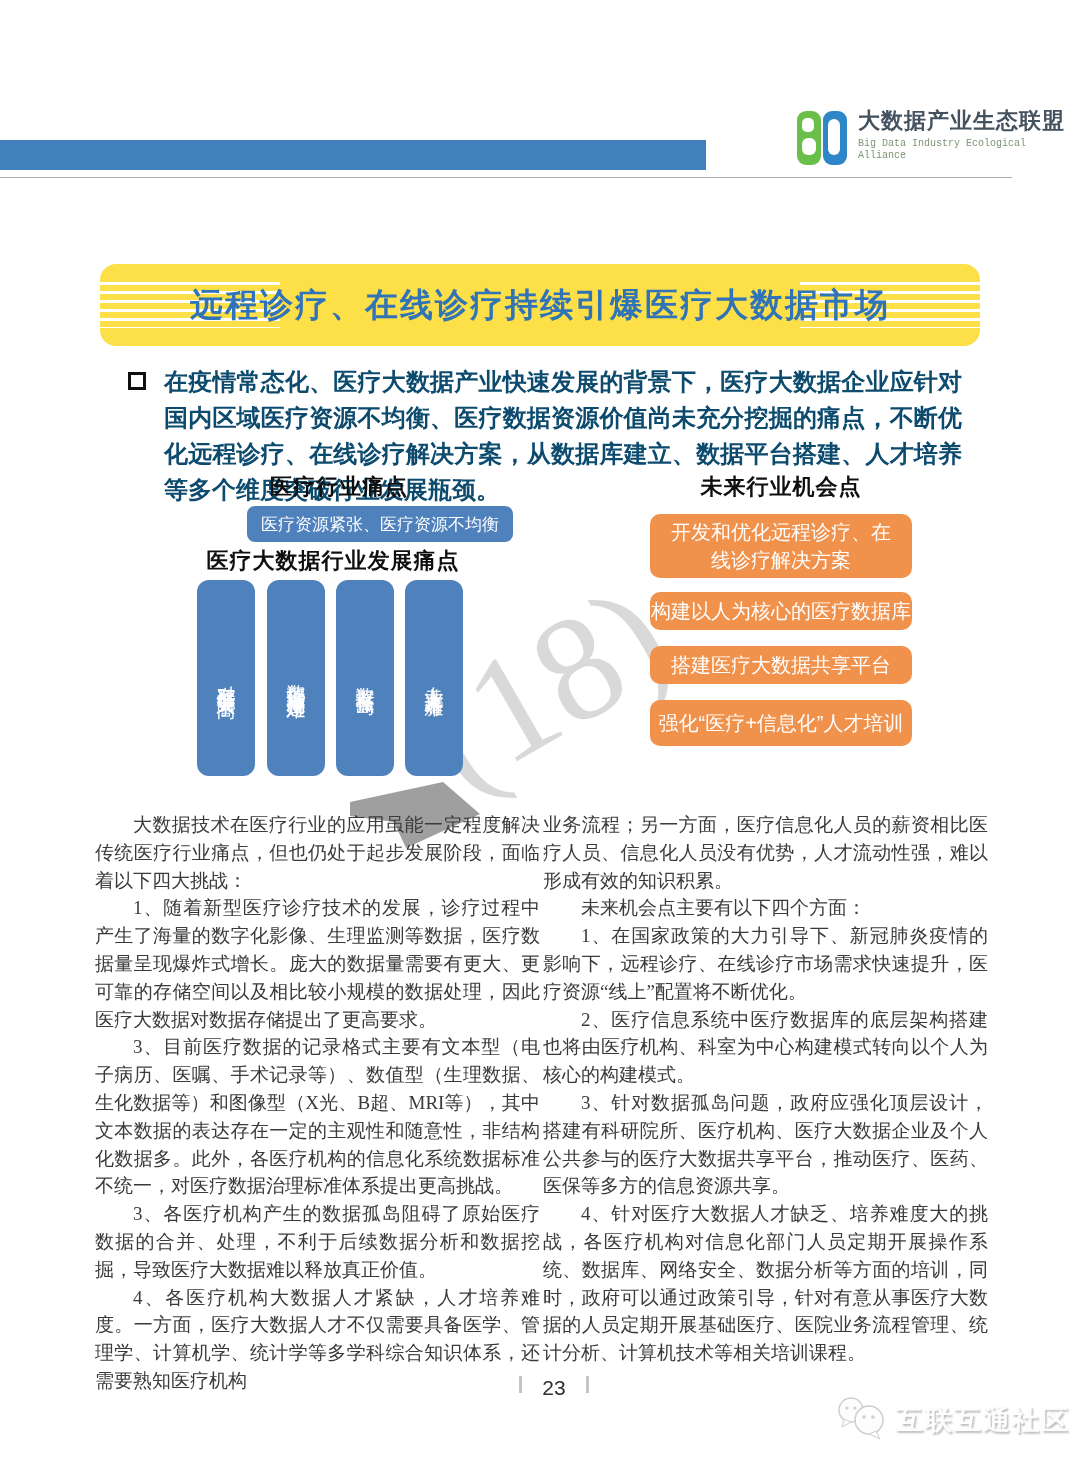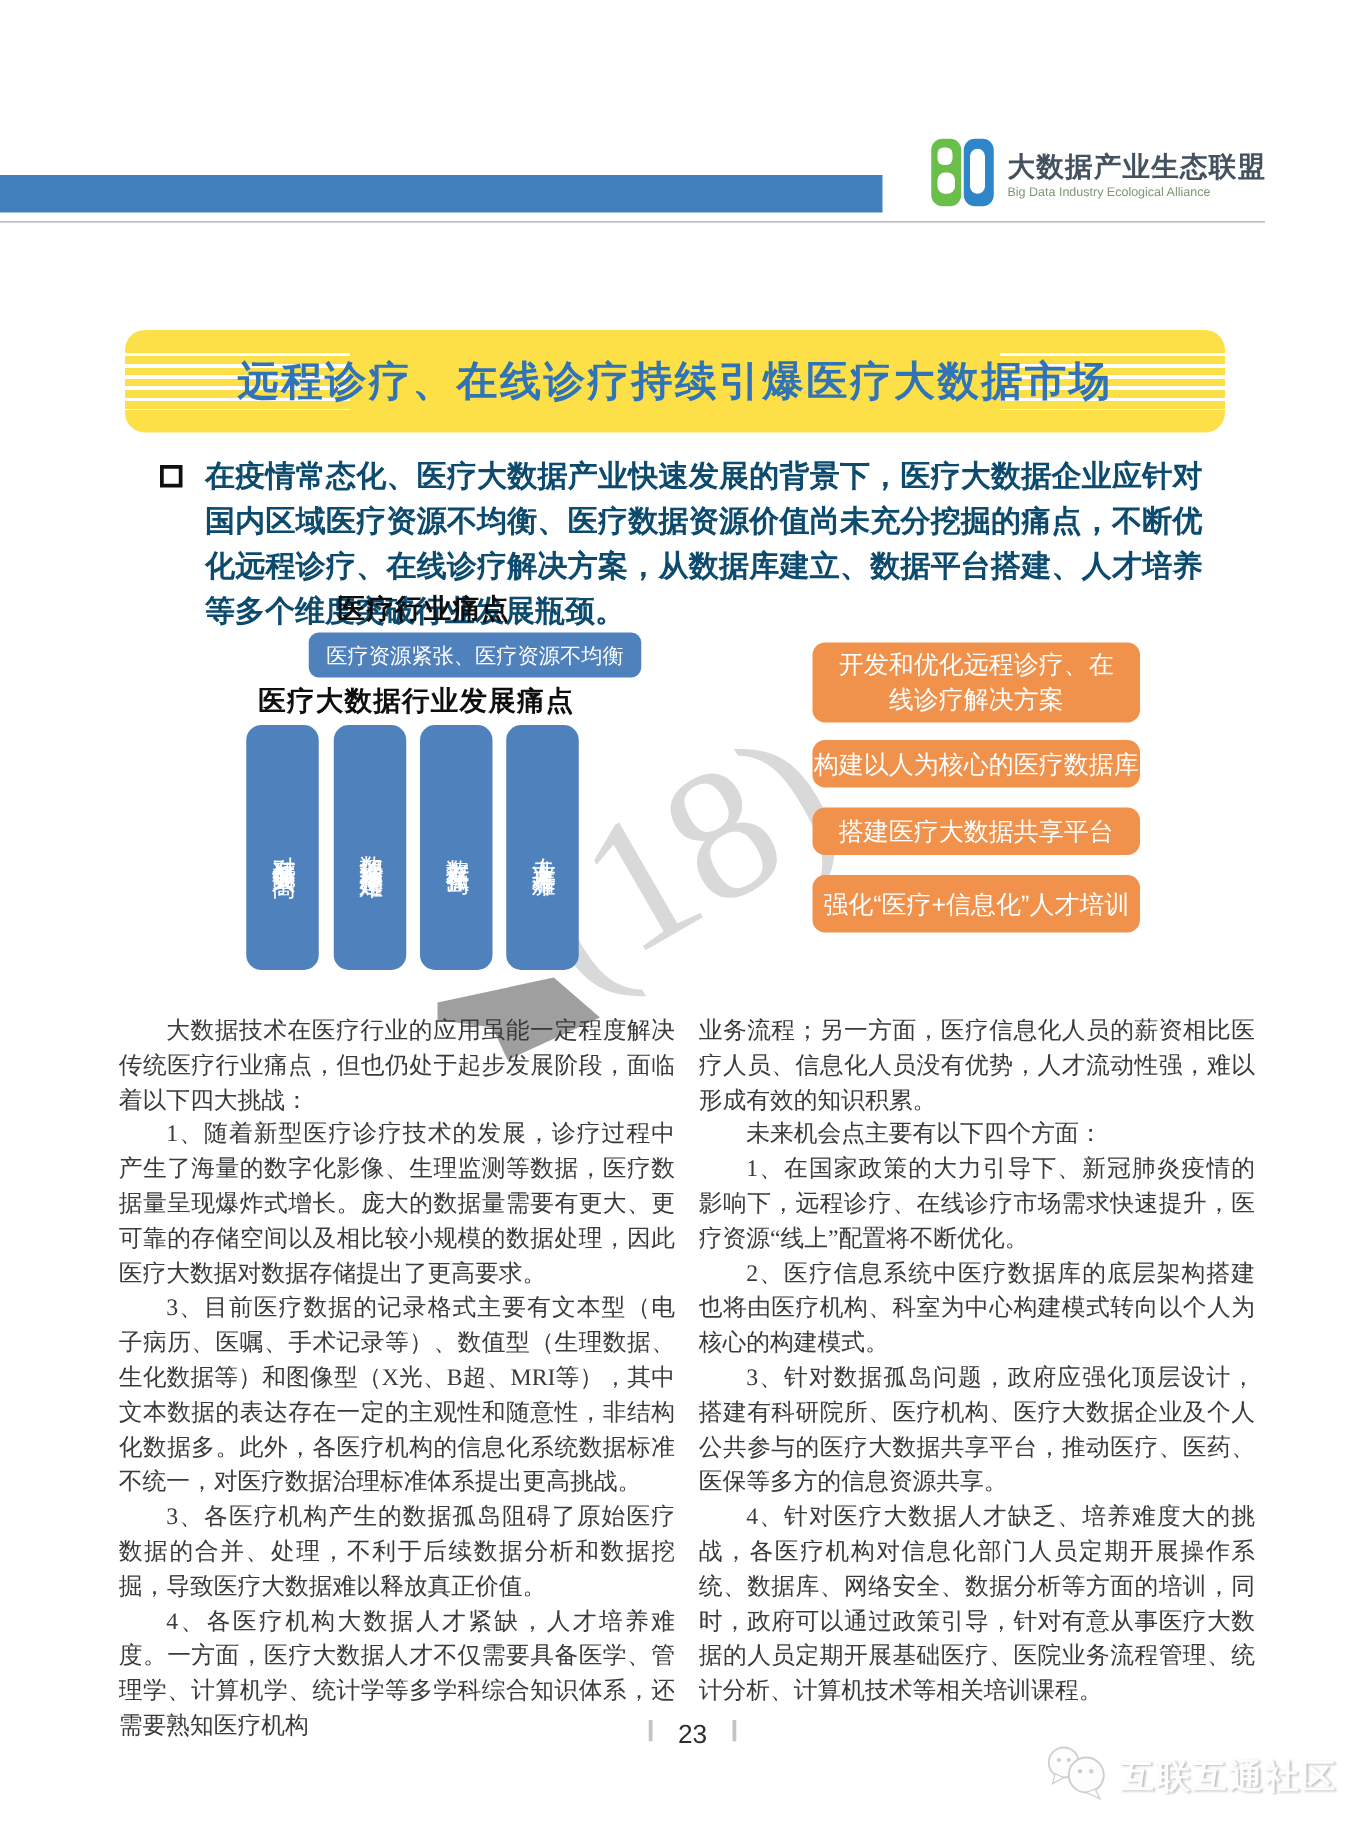--- a/index.html
+++ b/index.html
@@ -2,21 +2,21 @@
 <html><head>
 <meta charset="utf-8">
 <style>
   html,body{margin:0;padding:0;background:#fff;}
   #page{position:relative;width:1080px;height:1466px;background:#fff;overflow:hidden;
         font-family:"Liberation Sans",sans-serif;}
 
   
   .header-bar{position:absolute;left:0;top:140px;width:706px;height:30px;background:#4180bd;}
   .header-line{position:absolute;left:0;top:177px;width:1012px;height:1px;background:#a9a9a9;}
-  .logo{position:absolute;left:744px;top:110px;display:flex;align-items:center;gap:10px;}
+  .logo{position:absolute;left:796px;top:110px;display:flex;gap:10px;font-family:Liberation Mono, monospace;}
   .logo-texts{display:flex;flex-direction:column;line-height:1.15;}
   .logo-cn{font-size:22px;font-weight:bold;color:#44515f;letter-spacing:1px;}
   .logo-en{font-size:10px;color:#7d9472;margin-top:3px;}
 
   
   .banner{position:absolute;left:100px;top:264px;width:880px;height:82px;background:#fde047;
           border-radius:16px;display:flex;align-items:center;justify-content:center;overflow:hidden;}
   .banner .stripes{position:absolute;top:18px;bottom:18px;width:180px;z-index:1;
           background:repeating-linear-gradient(to bottom,#fff 0 3px,rgba(255,255,255,0) 3px 9px);}
   .banner .stripes.left{left:0;}
@@ -46,21 +46,21 @@
   #ob1{top:592px;height:38px;} #ob2{top:646px;height:38px;} #ob3{top:700px;height:46px;}
 
   
   .wm18{position:absolute;left:420px;top:600px;font-size:150px;color:#c9c9c9;opacity:.7;
         transform:rotate(-30deg);font-family:"Liberation Serif",serif;z-index:1;white-space:nowrap;}
   .wm-shape{position:absolute;left:348px;top:780px;z-index:1;opacity:.85;}
 
   
   .col{position:absolute;top:811px;width:445px;font-family:"Liberation Serif",serif;font-size:19px;
        line-height:27.8px;color:#3a3a3a;text-align:justify;z-index:2;}
-  #col-left{left:95px;} #col-right{left:543px;margin-left:16px;}
+  #col-left{left:95px;} #col-right{left:543px;}
   .col p{margin:0;text-indent:2em;}
   .col p.cont{text-indent:0;}
 
   
   .page-num{position:absolute;left:0;top:1376px;width:1080px;display:flex;justify-content:center;
             gap:20px;z-index:2;padding-left:14px;}
   .pn-bar{width:3px;height:17px;background:#c4c4c4;}
   .pn-text{font-size:21px;color:#2e2e2e;}
   .site-wm{position:absolute;left:836px;top:1396px;display:flex;align-items:center;gap:8px;z-index:2;}
   .site-wm-text{font-size:27px;font-weight:bold;color:#fdfdfd;letter-spacing:2px;
@@ -116,20 +116,21 @@
   <div class="vbox" id="vb1">
       <span>数据治理标准构建难</span>
     </div>
   <div class="vbox" id="vb2">
       <span>数据存在孤岛</span>
     </div>
   <div class="vbox" id="vb3">
       <span>专业人才培养难</span>
     </div>
 
+  <div class="d-title" id="t-opp">未来行业机会点</div>
   <div class="obox" id="ob1">构建以人为核心的医疗数据库</div>
   <div class="obox" id="ob0">开发和优化远程诊疗、在线诊疗解决方案</div>
   <div class="obox" id="ob2">搭建医疗大数据共享平台</div>
   <div class="obox" id="ob3">强化“医疗+信息化”人才培训</div>
 
   <div class="col" id="col-left">
     <p>大数据技术在医疗行业的应用虽能一定程度解决传统医疗行业痛点，但也仍处于起步发展阶段，面临着以下四大挑战：</p>
     <p>1、随着新型医疗诊疗技术的发展，诊疗过程中产生了海量的数字化影像、生理监测等数据，医疗数据量呈现爆炸式增长。庞大的数据量需要有更大、更可靠的存储空间以及相比较小规模的数据处理，因此医疗大数据对数据存储提出了更高要求。</p>
     <p>3、目前医疗数据的记录格式主要有文本型（电子病历、医嘱、手术记录等）、数值型（生理数据、生化数据等）和图像型（X光、B超、MRI等），其中文本数据的表达存在一定的主观性和随意性，非结构化数据多。此外，各医疗机构的信息化系统数据标准不统一，对医疗数据治理标准体系提出更高挑战。</p>
     <p>3、各医疗机构产生的数据孤岛阻碍了原始医疗数据的合并、处理，不利于后续数据分析和数据挖掘，导致医疗大数据难以释放真正价值。</p>

